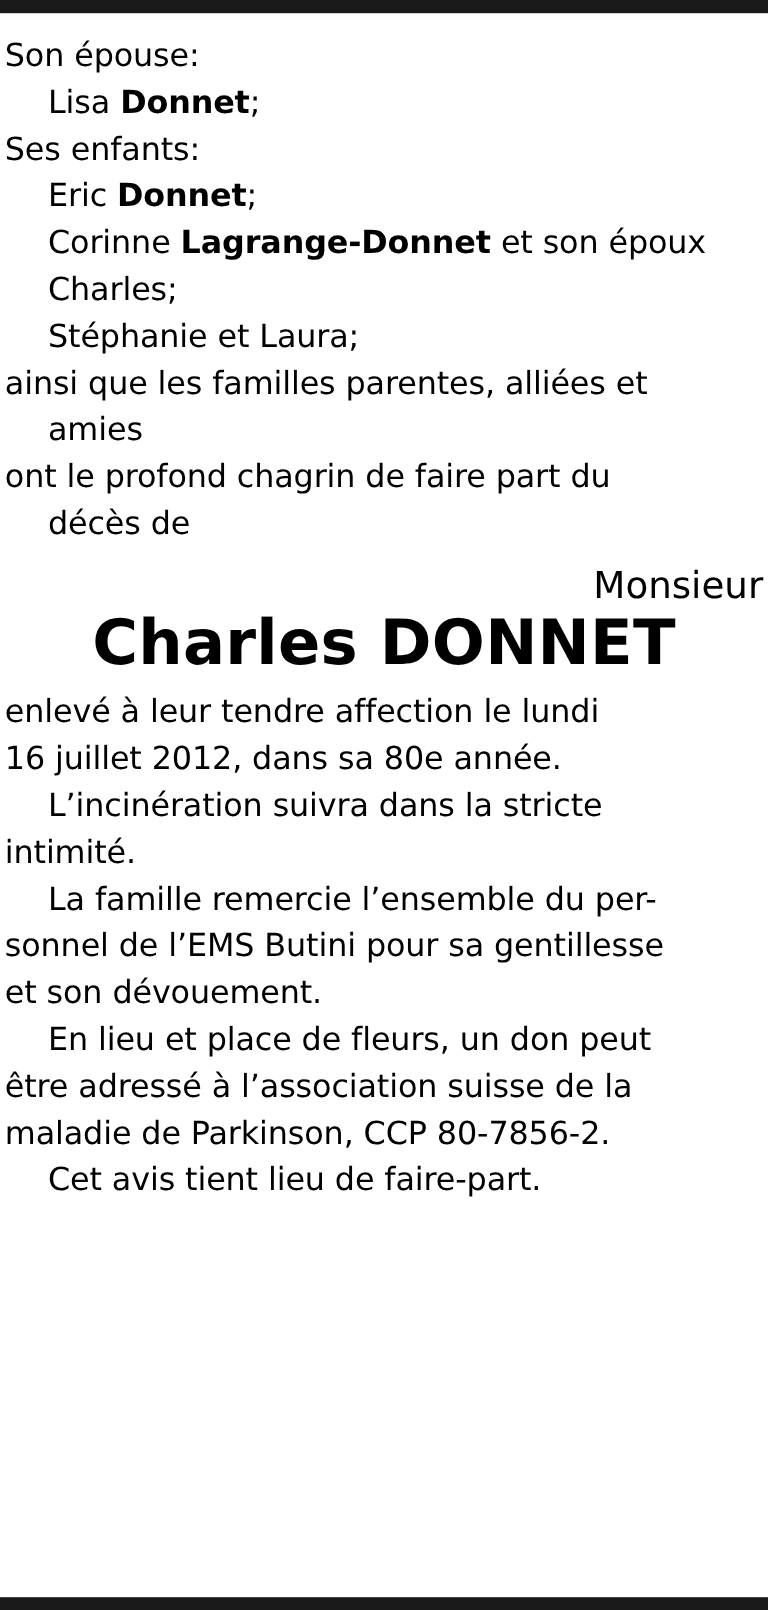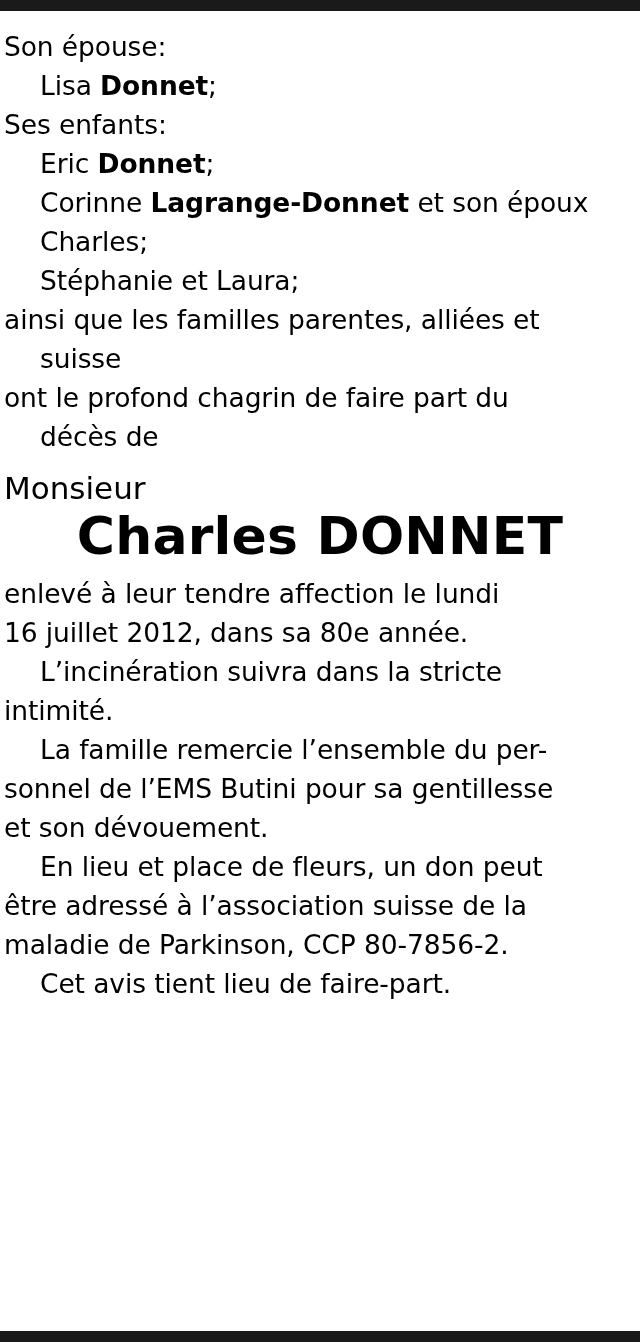--- a/index.html
+++ b/index.html
@@ -63,21 +63,21 @@
   }
   .justify-row {
     display: flex;
     justify-content: space-between;
     font-size: 26.5px;
     line-height: 39px;
     letter-spacing: -0.1px;
     align-items: flex-end;
   }
   .title-monsieur {
-    text-align: left;
+    text-align: right;
     font-size: 31px;
     line-height: 44px;
     margin-top: 10px;
     letter-spacing: 0px;
   }
   .title-name {
     text-align: center;
     font-size: 52px;
     line-height: 52px;
     font-weight: bold;
@@ -107,21 +107,21 @@
       <span>Eric </span><span class="bold">Donnet</span><span>;</span>
     </div>
     <div class="line indent">
       <span>Corinne </span><span class="bold">Lagrange-Donnet</span><span> et son époux</span>
     </div>
     <div class="line indent">Charles;</div>
 
     <div class="line indent">Stéphanie et Laura;</div>
 
     <div class="line">ainsi que les familles parentes, alliées et</div>
-    <div class="line indent">suisse</div>
+    <div class="line indent">amies</div>
 
     <div class="justify-row">
       <span>ont le profond chagrin de faire part du</span>
     </div>
     <div class="line indent">décès de</div>
 
     <div class="title-monsieur">Monsieur</div>
     <div class="title-name">Charles DONNET</div>
 
     <div class="block">

